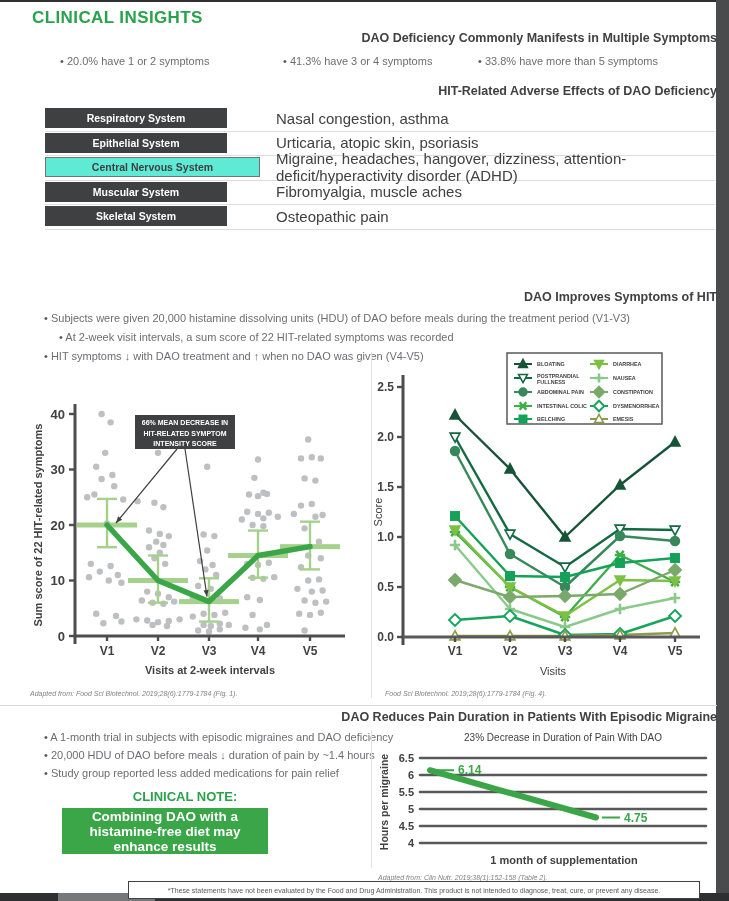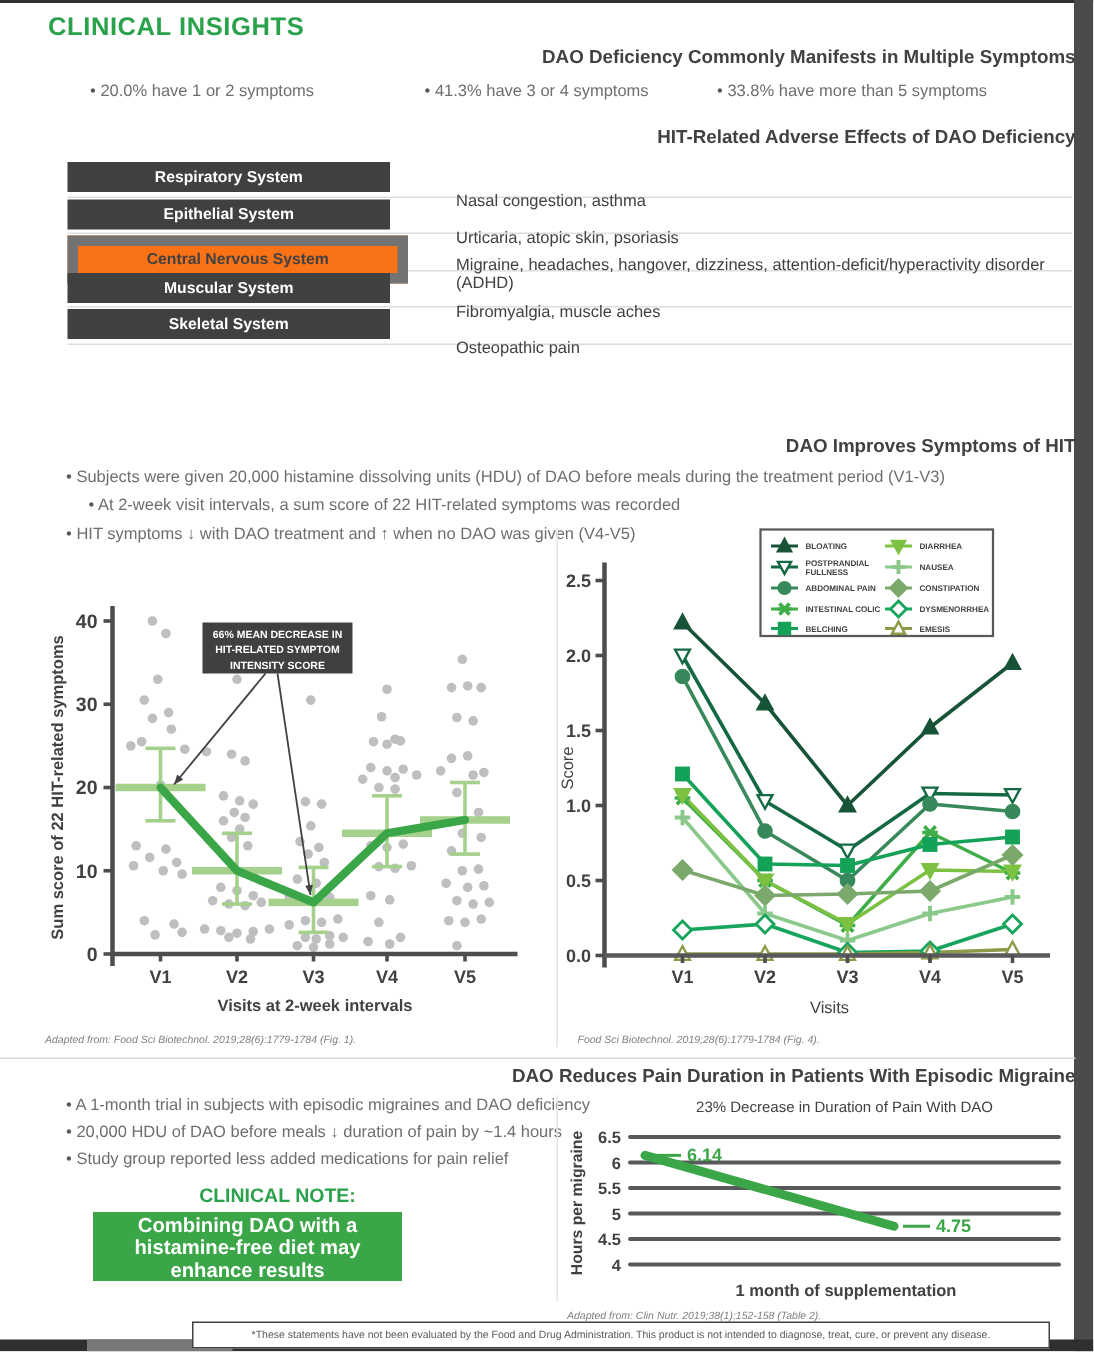--- a/index.html
+++ b/index.html
@@ -6,25 +6,25 @@
   .page{position:relative;width:729px;height:901px;background:#fff;overflow:hidden;
         font-family:"Liberation Sans",sans-serif;color:#414042;}
   .abs{position:absolute;}
   .hdr{left:32px;top:8px;font-size:17px;font-weight:bold;color:#2aa14b;letter-spacing:.4px;}
   .sect-title{left:0;width:717px;text-align:right;font-size:12.5px;font-weight:bold;color:#414042;}
   .tri-bullets{top:55px;font-size:11px;color:#6d6e71;}
   .tri-bullets .b{position:absolute;white-space:nowrap;}
   .bdot::before{content:"• ";color:#58595b;}
   .table{left:45px;top:107px;width:670px;}
   .trow{position:relative;height:23.5px;border-bottom:1px solid #dcddde;}
-  .syscell{position:absolute;left:0;top:1px;height:20px;width:215px;background:#3f4041;color:#fff;
+  .syscell{position:absolute;left:0;top:1px;height:20px;width:182px;background:#3f4041;color:#fff;
            font-size:10.5px;font-weight:bold;display:flex;align-items:center;justify-content:center;}
-  .trow.hl .syscell{background:#f97316;color:#414042;border:7px solid #737373;height:18px;width:213px;}
-  .effcell{position:absolute;left:231px;right:0;top:16px;height:22px;display:flex;align-items:center;
-           font-size:11px;color:#414042;margin-left:28px;}
+  .trow.hl .syscell{background:#5eead4;color:#414042;border:1px solid #737373;height:18px;width:213px;}
+  .effcell{position:absolute;left:231px;right:0;top:0;height:22px;display:flex;align-items:center;
+           font-size:15px;color:#414042;}
   .bullets{font-size:11px;color:#6d6e71;}
   .bullets .b{position:absolute;left:44px;white-space:nowrap;}
   .caption{font-size:7px;color:#808285;font-style:italic;white-space:nowrap;}
   .hline{height:1px;background:#d7d8d9;}
   .vline{width:1px;background:#e3e4e5;}
   .cnote{font-size:13px;font-weight:bold;color:#2aa14b;text-align:center;}
   .greenbox{background:#3aa648;color:#fff;font-size:13.5px;font-weight:bold;text-align:center;
             display:flex;align-items:center;justify-content:center;padding:4px 14px;box-sizing:border-box;}
   .footerbox{left:128px;top:881px;width:570px;height:16px;border:1px solid #414042;background:#fff;
              z-index:3;display:flex;align-items:center;justify-content:center;

